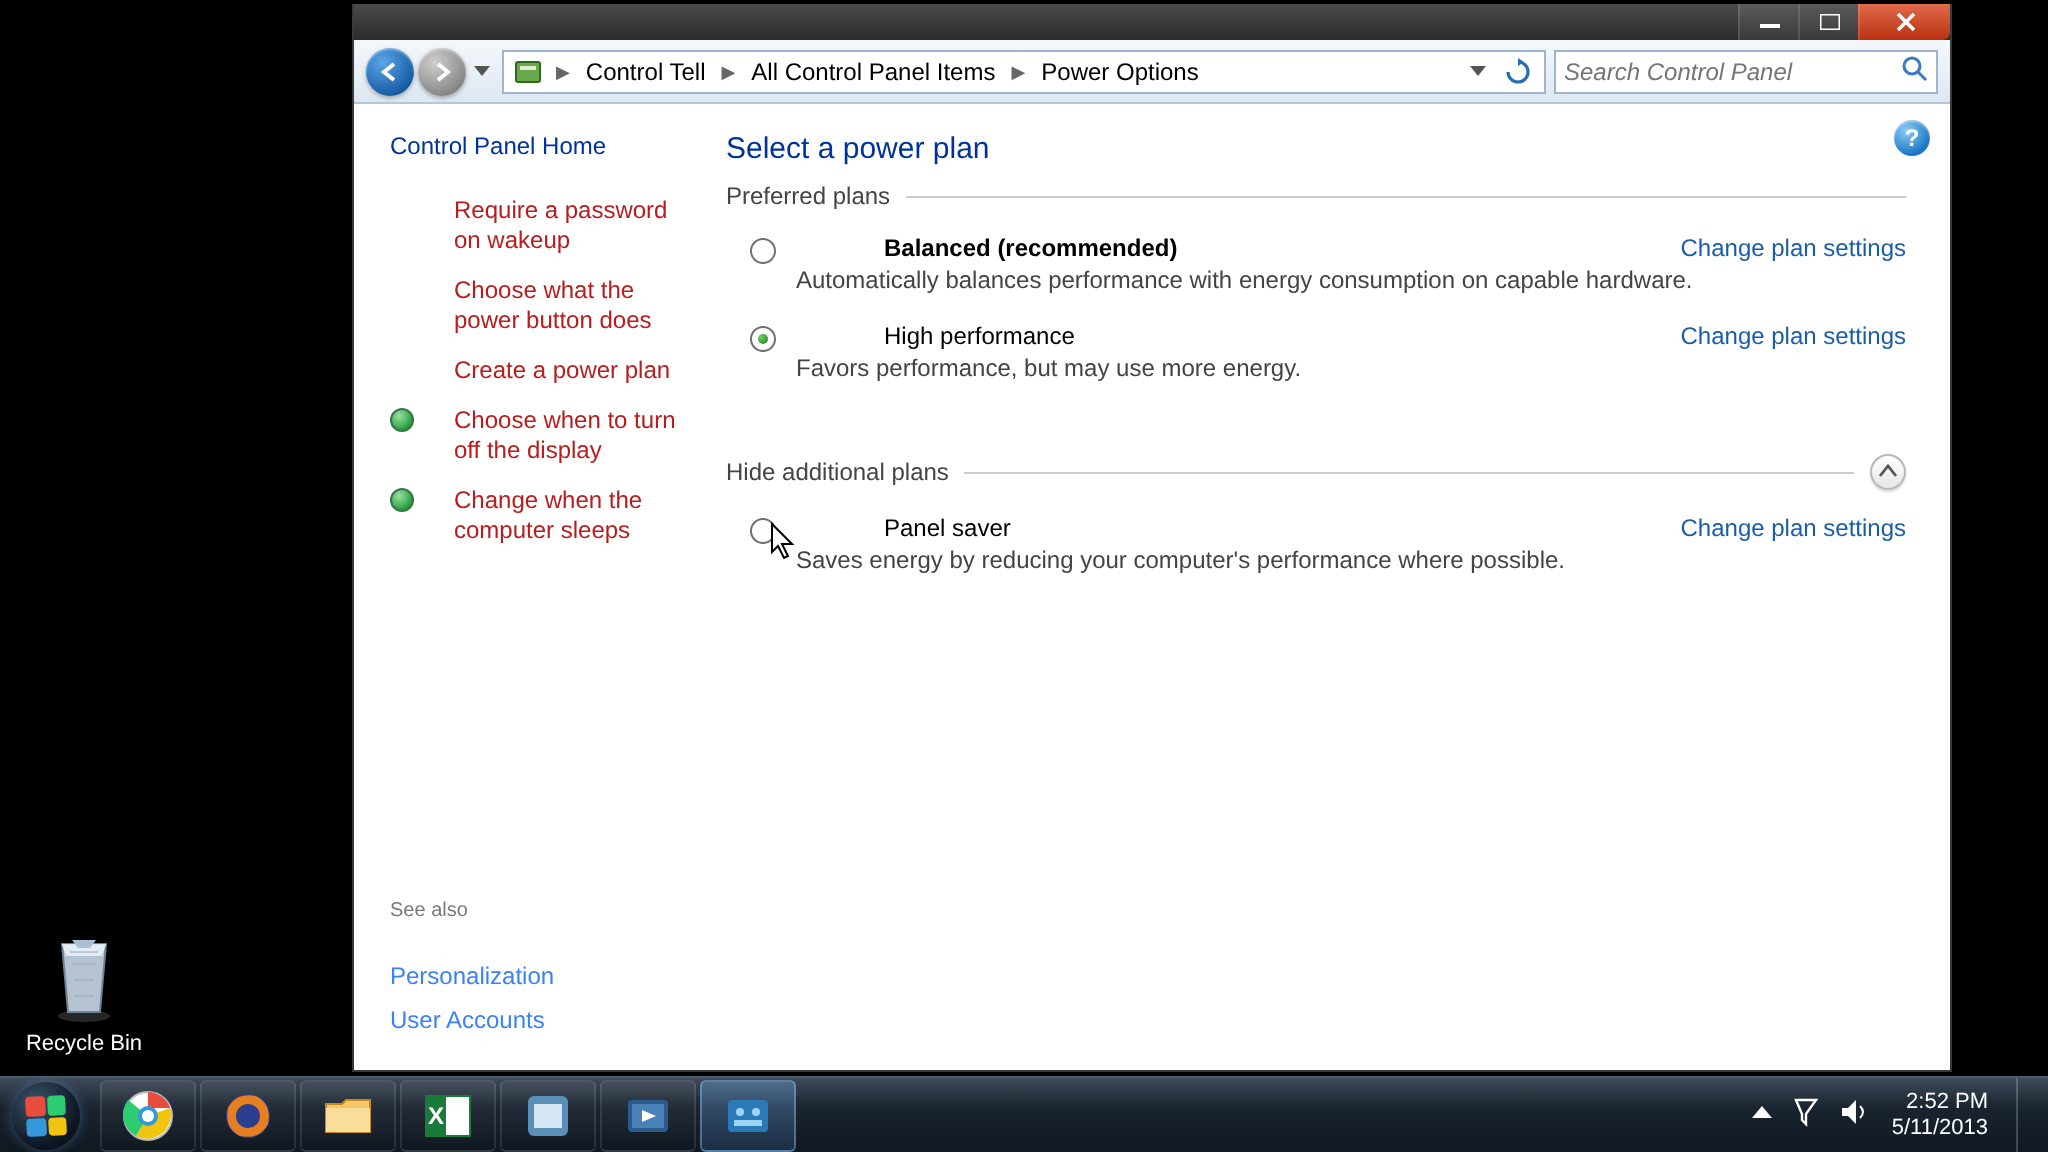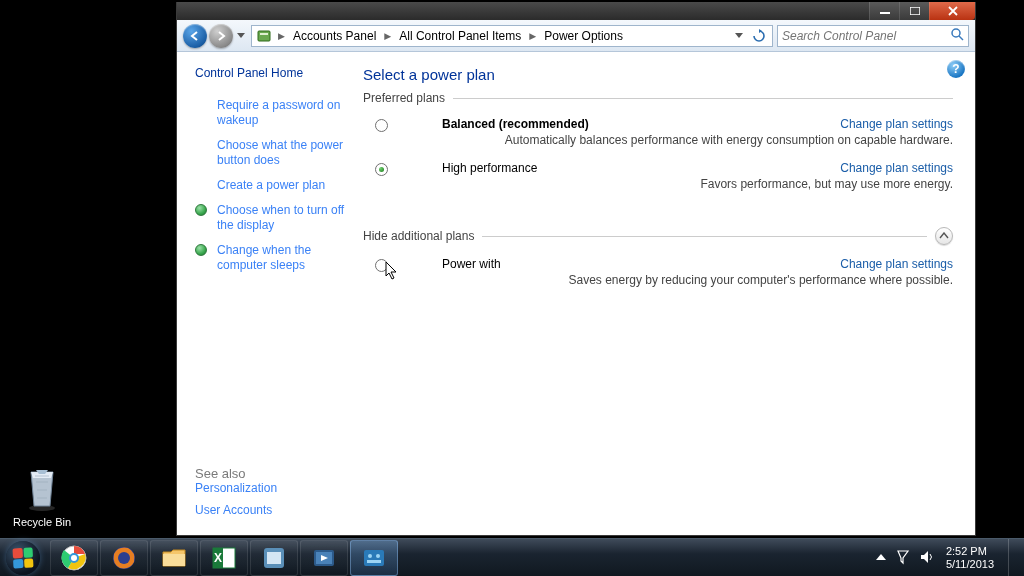--- a/index.html
+++ b/index.html
@@ -118,38 +118,38 @@
     padding: 14px 8px 10px 18px;
     position: relative;
     border-right: none;
     display:flex; flex-direction:column;
   }
   .sidebar-home {
     color:#003399; font-size:12px;
     margin-bottom: 18px;
   }
   .side-link {
-    color:#3b82f6; cursor:pointer;
+    color:#b91c1c; cursor:pointer;
     margin-bottom: 10px;
     line-height: 1.25;
-    display:flex; gap:10px;
+    display:flex; gap:20px;
   }
   .side-bullet {
     width:12px; height:12px; flex-shrink:0;
     border-radius:50%;
     background: radial-gradient(circle at 35% 30%, #9be0a8, #3aa84e 60%, #1a6e2d);
     border:1px solid #2f7a3d;
     margin-top:1px;
   }
   .side-bullet.none { background:none; border:none; }
   .see-also {
     margin-top:auto;
     padding-top: 16px;
-    color:#7a7a7a; font-size:13px;
-    margin-bottom:0;
+    color:#7a7a7a; font-size:10px;
+    margin-bottom:20px;
   }
   .see-link { color:#3b82f6; cursor:pointer; margin-bottom:8px; }
 
   .main {
     flex:1;
     padding: 14px 22px 10px 10px;
     position:relative;
   }
   .help-icon {
     position:absolute; right:10px; top:8px;
@@ -195,21 +195,21 @@
   }
   .plan-radio.selected::after {
     content:""; width:5px; height:5px; border-radius:50%;
     background: radial-gradient(circle at 30% 30%, #6fcf6f, #1a7a1a);
   }
   .plan-body { flex:1; }
   .plan-row { display:flex; justify-content:space-between; align-items:flex-start;margin-left:44px; }
   .plan-name { color:#000; }
   .plan-name.bold { font-weight:bold; }
   .plan-change { color:#1a5da8; cursor:pointer; margin-left:20px; white-space:nowrap; }
-  .plan-desc { color:#444; margin-top:2px;text-align:right; }
+  .plan-desc { color:#444; margin-top:2px; }
 
   .cursor {
     position:absolute;
     pointer-events:none;
     z-index:50;
   }
 
   
   .taskbar {
     position:absolute; left:0; bottom:0; width:100%; height:38px;
@@ -244,21 +244,21 @@
     display:flex; align-items:center; justify-content:center;
     cursor:pointer;
   }
   .task-item.active { background: linear-gradient(rgba(120,180,240,0.35), rgba(60,110,170,0.25)); border-color:rgba(150,200,255,0.4);}
   .task-item .ico { width:28px; height:28px; }
   .tray {
     margin-left:auto; display:flex; align-items:center; gap:10px;
     padding-right:4px; color:#fff; font-size:11px;
   }
   .tray .tri { cursor:pointer; }
-  .tray .clock { line-height:1.15; cursor:pointer; padding-right:4px;}
+  .tray .clock { text-align:right; line-height:1.15; cursor:pointer; padding-right:4px;}
   .tray .showdesk { width:12px; height:38px; border-left:1px solid rgba(255,255,255,0.2); cursor:pointer; }
 </style>
 </head>
 <body>
 
 <div class="desktop-icon">
   <div class="bin">
     <svg viewBox="0 0 42 50">
       <ellipse cx="21" cy="46" rx="13" ry="3" fill="rgba(255,255,255,0.15)"></ellipse>
       <path d="M10 10 L32 10 L29 44 L13 44 Z" fill="#c9d9e8" stroke="#7a8fa5" stroke-width="1" opacity="0.9"></path>
@@ -310,21 +310,21 @@
       </div>
     </div>
     <div class="addressbar">
       <span class="addr-icon">
         <svg width="16" height="16">
             <rect x="2" y="3" width="12" height="10" rx="1" fill="#6aa84f" stroke="#2f6a1a"></rect>
             <rect x="4" y="5" width="8" height="2" fill="#dff0d0"></rect>
           </svg>
       </span>
       <span class="crumb-sep">▶</span>
-      <span class="crumb">Accounts Panel</span>
+      <span class="crumb">Control Tell</span>
       <span class="crumb-sep">▶</span>
       <span class="crumb">All Control Panel Items</span>
       <span class="crumb-sep">▶</span>
       <span class="crumb">Power Options</span>
       <div class="addr-tail">
         <div class="addr-btn">
             <svg width="8" height="6">
               <path d="M0 0 L8 0 L4 5 Z" fill="#555"></path>
             </svg>
           </div>
@@ -415,21 +415,21 @@
           <svg width="10" height="8">
               <path d="M1 6 L5 1 L9 6" stroke="#555" stroke-width="1.4" fill="none"></path>
             </svg>
         </div>
       </div>
 
       <div class="plan" style="position:relative;">
         <div class="plan-radio"></div>
         <div class="plan-body">
           <div class="plan-row">
-            <span class="plan-name">Power with</span>
+            <span class="plan-name">Panel saver</span>
             <span class="plan-change">Change plan settings</span>
           </div>
           <div class="plan-desc">Saves energy by reducing your computer's performance where possible.</div>
         </div>
         <svg class="cursor" style="left:22px; top:8px;" width="14" height="20">
           <path d="M1 1 L1 15 L4 12 L7 18 L9 17 L6 11 L11 11 Z" fill="#fff" stroke="#000" stroke-width="1"></path>
         </svg>
       </div>
 
     </div>

